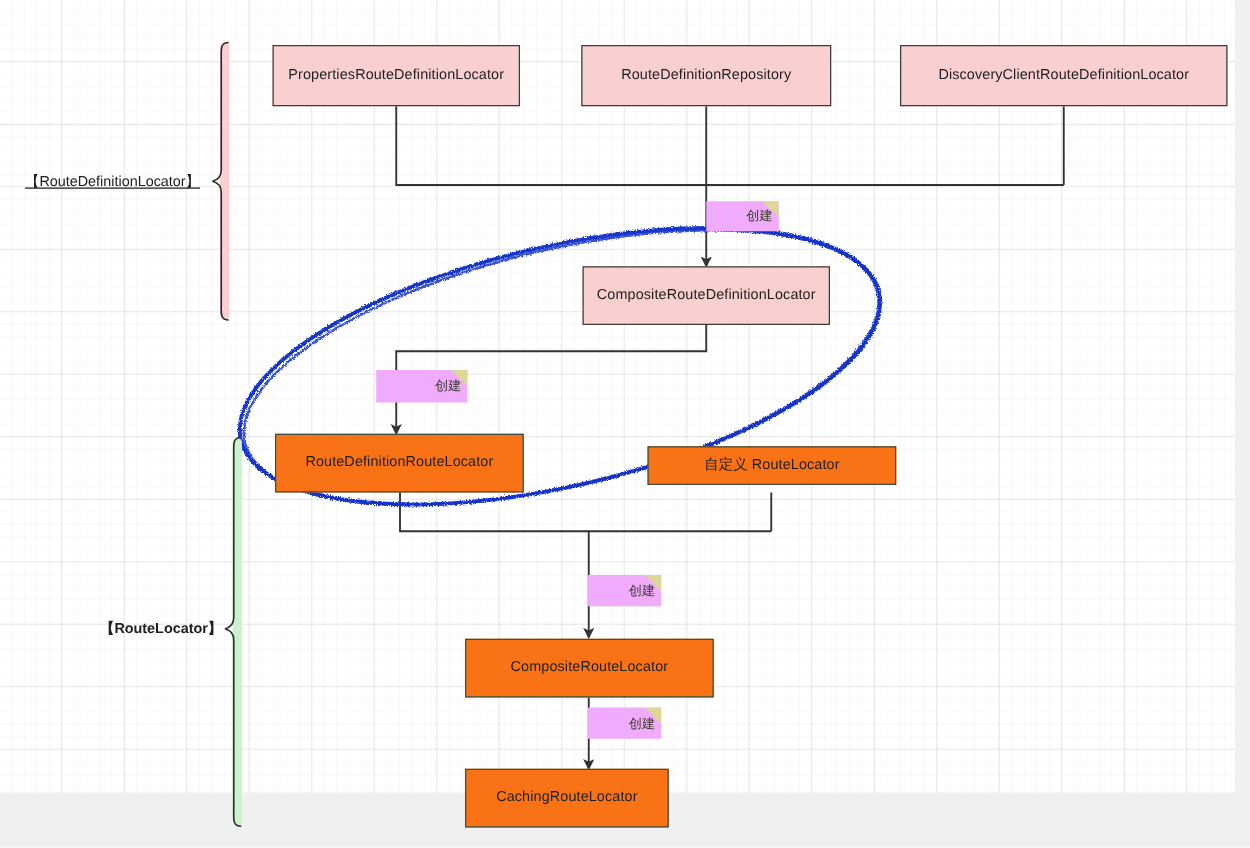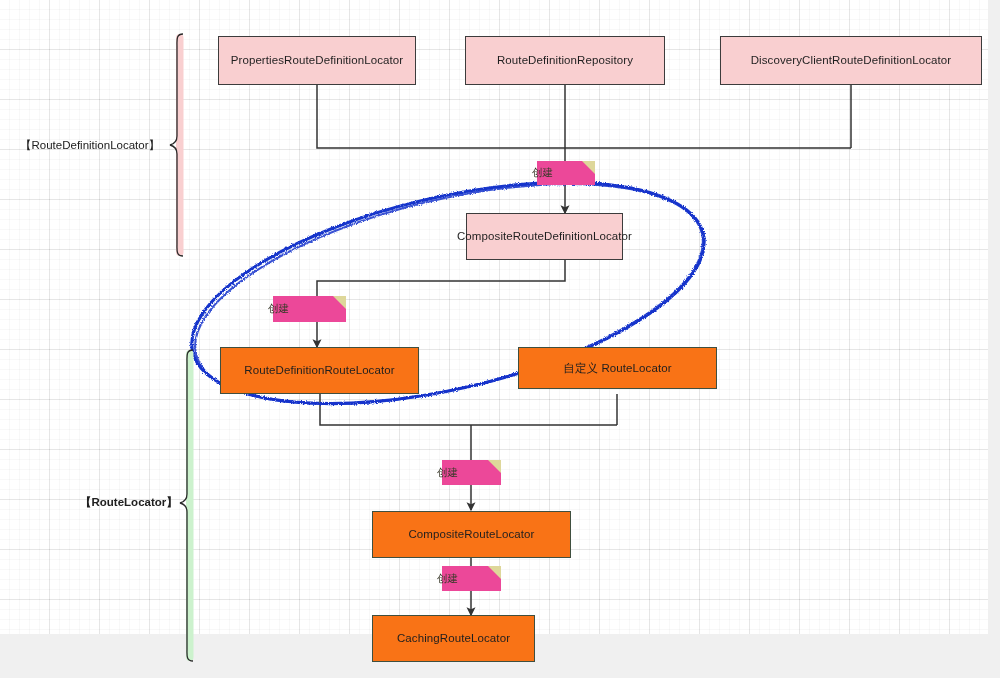--- a/index.html
+++ b/index.html
@@ -32,23 +32,23 @@
     border:1.6px solid #3c3c3c;
     font-size:11.5px;color:#1f1f1f;line-height:1.25;
     letter-spacing:.1px;
   }
   .node.pink{background:#f9cfd0;}
   .node.green{background:#f97316;border-color:#3f4f3f;}
 
   
   .note{
     position:absolute;box-sizing:border-box;
-    background:#ec4899;
+    background:#f0abfc;
     font-size:10.5px;color:#3a3a2a;
-    display:flex;align-items:center;justify-content:flex-start;
+    display:flex;align-items:center;justify-content:flex-end;margin-left:28px;
   }
   .note .fold{
     position:absolute;right:0;top:0;width:13px;height:13px;
     background:#ded79a;
     clip-path:polygon(0 0,100% 0,100% 100%);
   }
   .note .txt{position:relative;left:-5px;top:0;}
 
   
   .side-label{
@@ -100,45 +100,45 @@
                C174,146 177,148 177,154 L177,244 C177,250 176,256 183,256" fill="none" stroke="#2b2b2b" stroke-width="1.3"></path>
     </g>
 
     <g>
       <rect x="186" y="350" width="7.5" height="311" rx="4" fill="#ccf2cd"></rect>
       <path d="M193,350 C186,350 187,356 187,362 L187,494 C187,500 184,502 180,503
                C184,504 187,506 187,512 L187,649 C187,655 186,661 193,661" fill="none" stroke="#2b2b2b" stroke-width="1.3"></path>
     </g>
   </svg>
 
-  <div class="side-label" style="left:20px;top:138px;">【RouteDefinitionLocator】</div>
+  <div class="side-label" style="left:20px;top:138px;text-decoration:underline;">【RouteDefinitionLocator】</div>
 
   <div class="side-label" style="left:80px;top:495px;font-weight:bold;">【RouteLocator】</div>
 
   <div class="node pink" style="left:218px;top:36px;width:198px;height:49px;">
     <span>PropertiesRouteDefinitionLocator</span>
   </div>
 
   <div class="node pink" style="left:720px;top:36px;width:262px;height:49px;">
     <span>DiscoveryClientRouteDefinitionLocator</span>
   </div>
 
   <div class="node pink" style="left:465px;top:36px;width:200px;height:49px;">
     <span>RouteDefinitionRepository</span>
   </div>
 
-  <div class="node pink" style="left:466px;top:213px;width:157px;height:47px;">
+  <div class="node pink" style="left:466px;top:213px;width:198px;height:47px;">
     <span>CompositeRouteDefinitionLocator</span>
   </div>
 
   <div class="node green" style="left:220px;top:347px;width:199px;height:47px;">
     <span>RouteDefinitionRouteLocator</span>
   </div>
 
-  <div class="node green" style="left:518px;top:347px;width:199px;height:42px;">
+  <div class="node green" style="left:518px;top:357px;width:199px;height:31px;">
     <span>自定义 RouteLocator</span>
   </div>
 
   <div class="node green" style="left:372px;top:511px;width:199px;height:47px;">
     <span>CompositeRouteLocator</span>
   </div>
 
   <div class="node green" style="left:372px;top:615px;width:163px;height:47px;">
     <span>CachingRouteLocator</span>
   </div>

